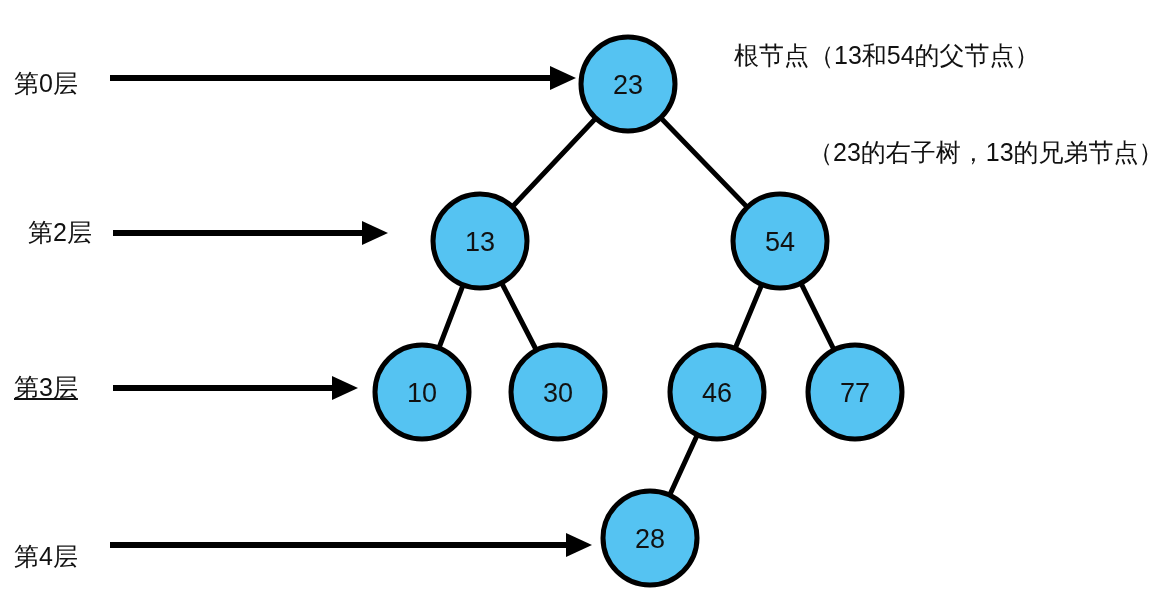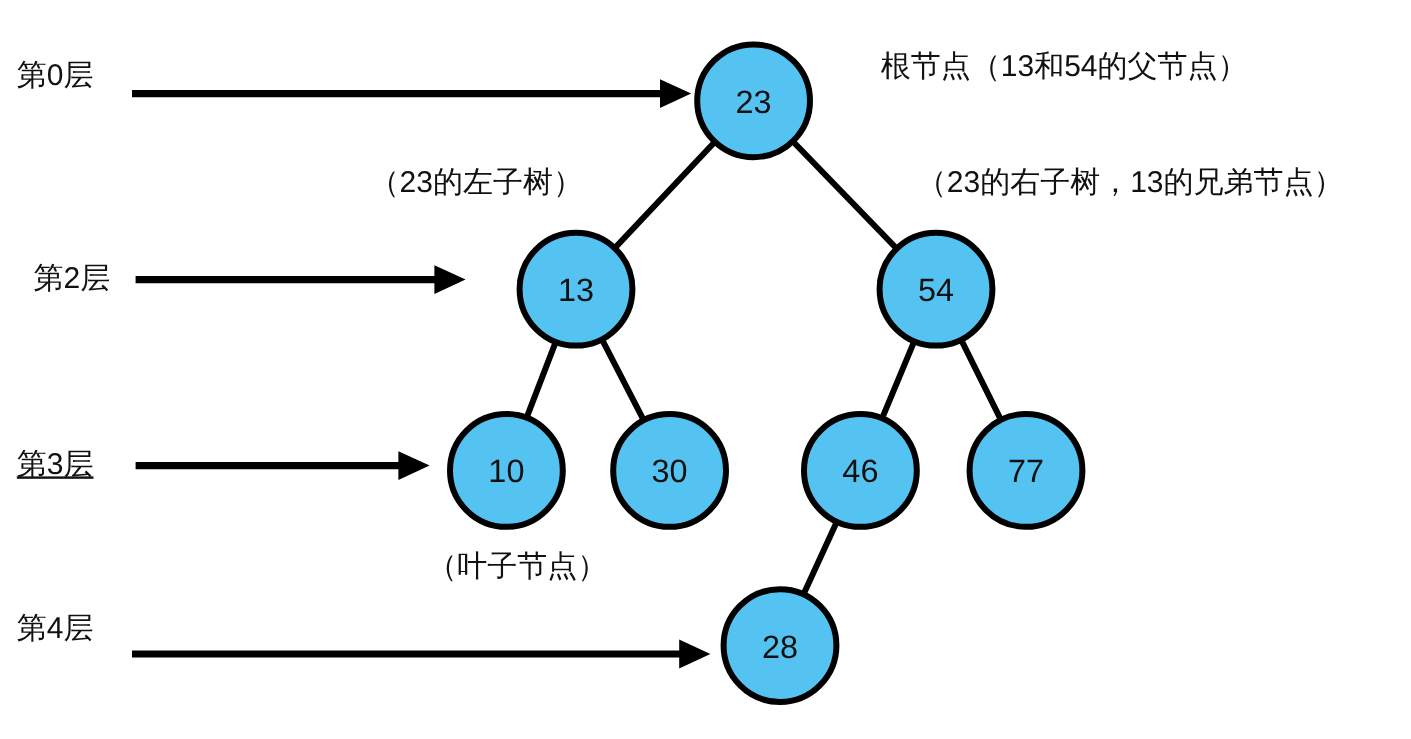--- a/index.html
+++ b/index.html
@@ -114,23 +114,21 @@
     <g>
       <circle class="node-circle" cx="855" cy="392" r="47" fill="#55C3F2"></circle>
       <text class="node-value" x="855" y="393">77</text>
     </g>
     <g>
       <circle class="node-circle" cx="650" cy="538" r="47" fill="#55C3F2"></circle>
       <text class="node-value" x="650" y="539">28</text>
     </g>
   </svg>
 
-  <div class="text-label" style="left:14px; top:48px;text-align:right;">第0层</div>
+  <div class="text-label" style="left:14px; top:68px;text-align:right;">第0层</div>
   <div class="text-label" style="left:14px; top:217px;margin-left:14px;">第2层</div>
   <div class="text-label" style="left:14px; top:372px;text-decoration:underline;">第3层</div>
-  <div class="text-label" style="left:14px; top:509px;">第4层</div>
+  <div class="text-label" style="left:14px; top:541px;">第4层</div>
 
   <div class="text-label" style="left:710px; top:40px;margin-left:24px;">根节点（13和54的父节点）</div>
-  <div class="text-label" style="left:308px; top:137px;">（23的左子树）</div>
-  <div class="text-label" style="left:764px; top:137px;">（23的右子树，13的兄弟节点）</div>
-  <div class="text-label" style="left:356px; top:457px;">（叶子节点）</div>
+  <div class="text-label" style="left:808px; top:137px;">（23的右子树，13的兄弟节点）</div>
 
 </div>
 
 </body></html>

